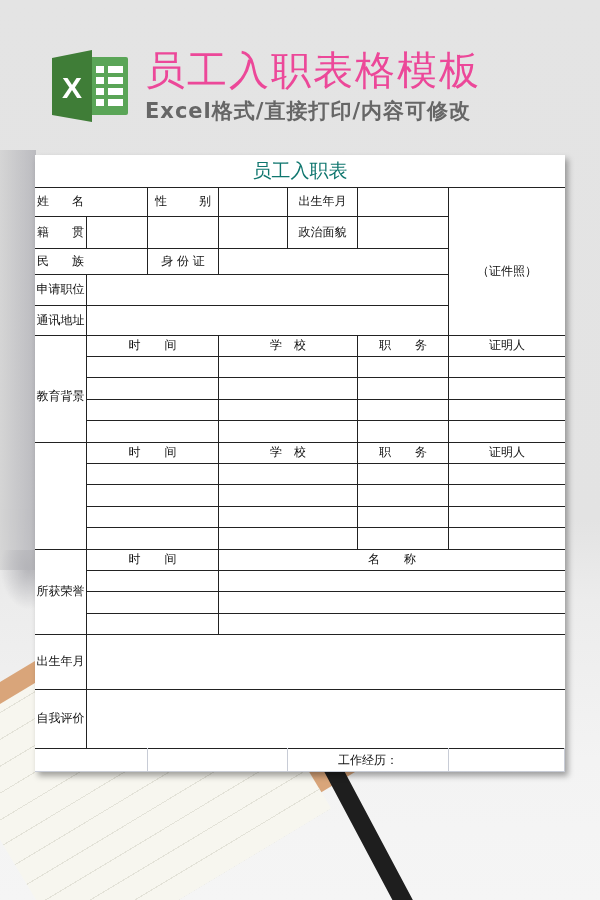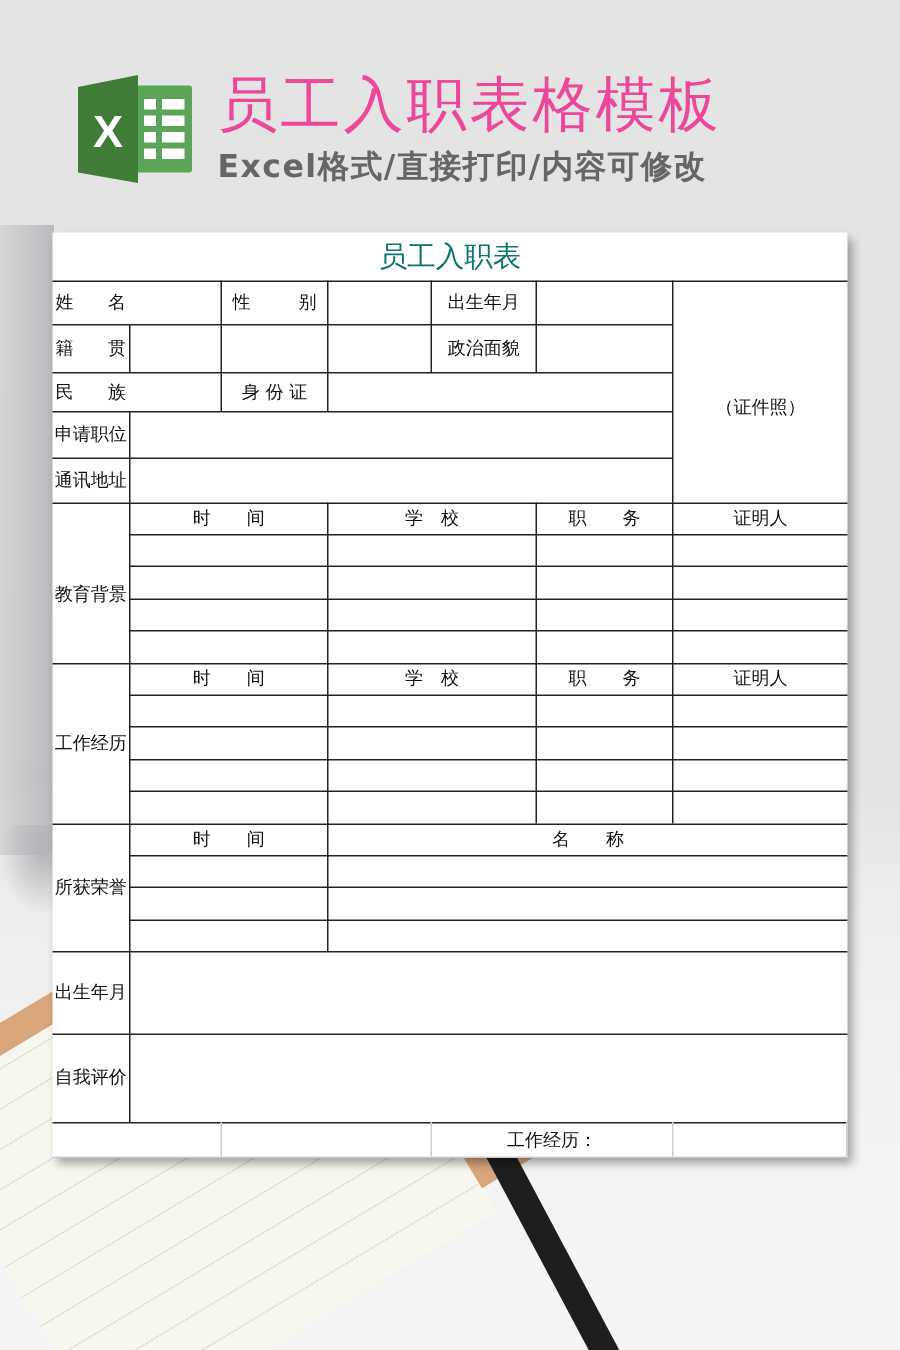--- a/index.html
+++ b/index.html
@@ -176,21 +176,20 @@
   <div class="cell center" style="left:0;top:150px;width:51px;height:30px">通讯地址</div>
   <div class="cell" style="left:52px;top:151px;width:361px;height:29px"></div>
 
   <div class="cell center" style="left:0;top:188px;width:51px;height:107px">教育背景</div>
   <div class="cell center" style="left:52px;top:180px;width:131px;height:21px">时　　间</div>
   <div class="cell center" style="left:184px;top:180px;width:138px;height:21px">学　校</div>
   <div class="cell center" style="left:323px;top:180px;width:90px;height:21px">职　　务</div>
   <div class="cell center" style="left:414px;top:180px;width:116px;height:21px">证明人</div>
   <div class="cell" style="left:52px;top:202px;width:478px;height:85px"></div>
 
-  <div class="cell center" style="left:0;top:287px;width:51px;height:107px">工作经历</div>
   <div class="cell center" style="left:52px;top:287px;width:131px;height:21px">时　　间</div>
   <div class="cell center" style="left:184px;top:287px;width:138px;height:21px">学　校</div>
   <div class="cell center" style="left:323px;top:287px;width:90px;height:21px">职　　务</div>
   <div class="cell center" style="left:414px;top:287px;width:116px;height:21px">证明人</div>
   <div class="cell" style="left:52px;top:309px;width:478px;height:85px"></div>
 
   <div class="cell center" style="left:0;top:394px;width:51px;height:85px">所获荣誉</div>
   <div class="cell center" style="left:52px;top:394px;width:131px;height:21px">时　　间</div>
   <div class="cell center" style="left:184px;top:394px;width:346px;height:21px">名　　称</div>
   <div class="cell" style="left:52px;top:416px;width:478px;height:63px"></div>

